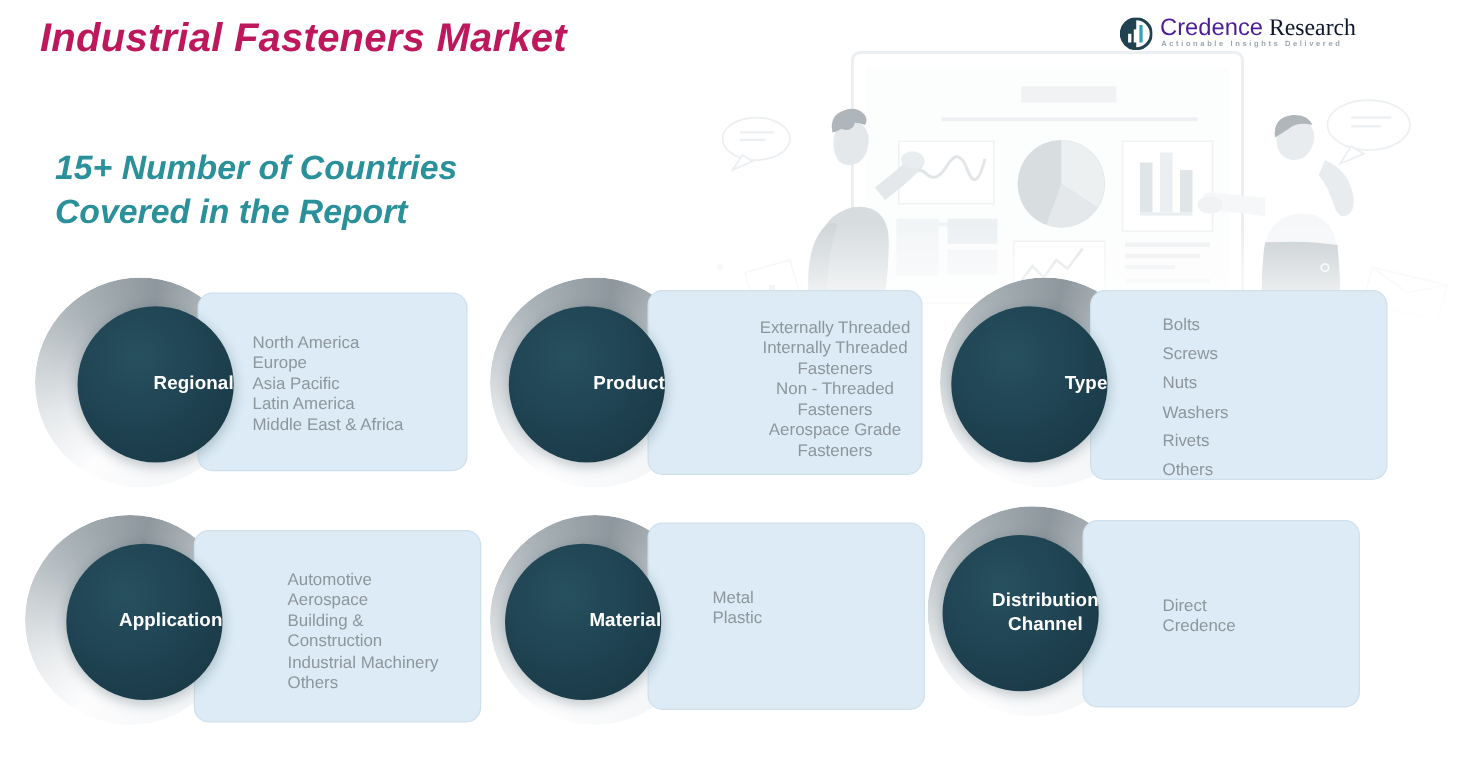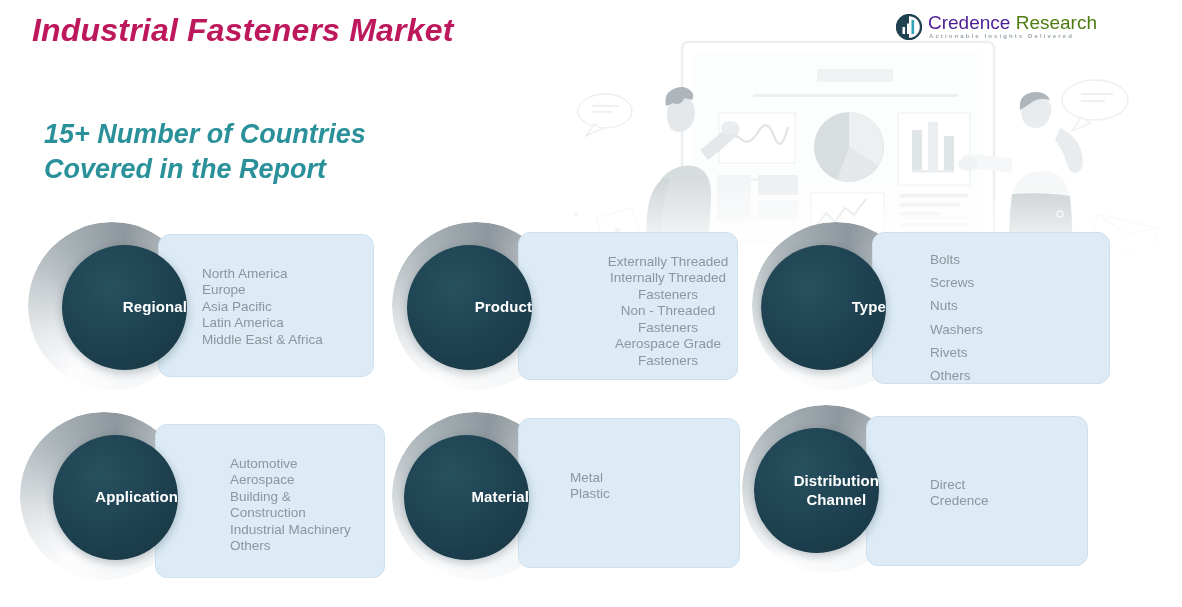--- a/index.html
+++ b/index.html
@@ -27,21 +27,21 @@
     font-size:27px; font-weight:700; font-style:italic;
     color:#2a9099; line-height:1.30; white-space:pre-line;
   }
 
   
   .logo { position:absolute; left:896px; top:12px; width:182px; height:34px; }
   .logo-mark { position:absolute; left:0; top:2px; width:26px; height:26px; }
   .logo-word { position:absolute; left:32px; top:0px; font-size:19px;
                font-weight:400; white-space:nowrap; }
   .logo-word .c1 { color:#4c1d95; }
-  .logo-word .c2 { color:#4d7c0f; }
+  .logo-word .c2 { color:#0f172a;font-family:Liberation Serif, serif; }
   .logo-tag { position:absolute; left:33px; top:21px; font-size:6px;
               letter-spacing:2.1px; color:#9aa6ad; font-weight:700;
               white-space:nowrap; }
 
   
   .card { position:absolute; }
 
   .ring {
     position:absolute; border-radius:50%;
     background:conic-gradient(from 210deg,

